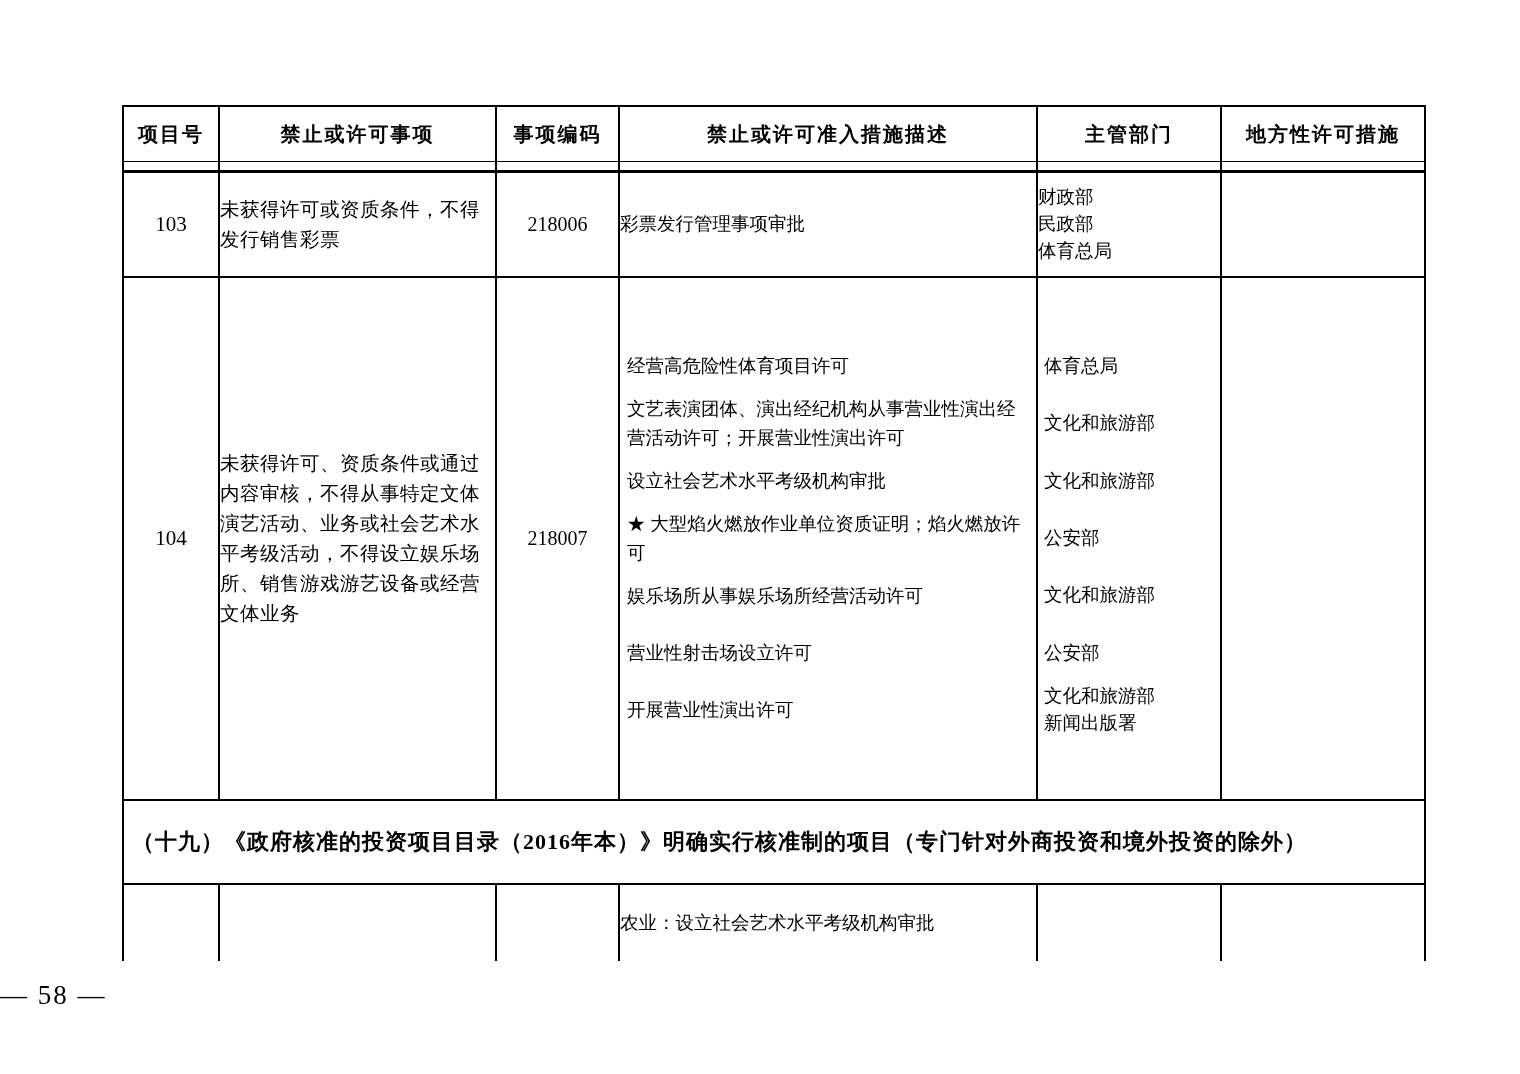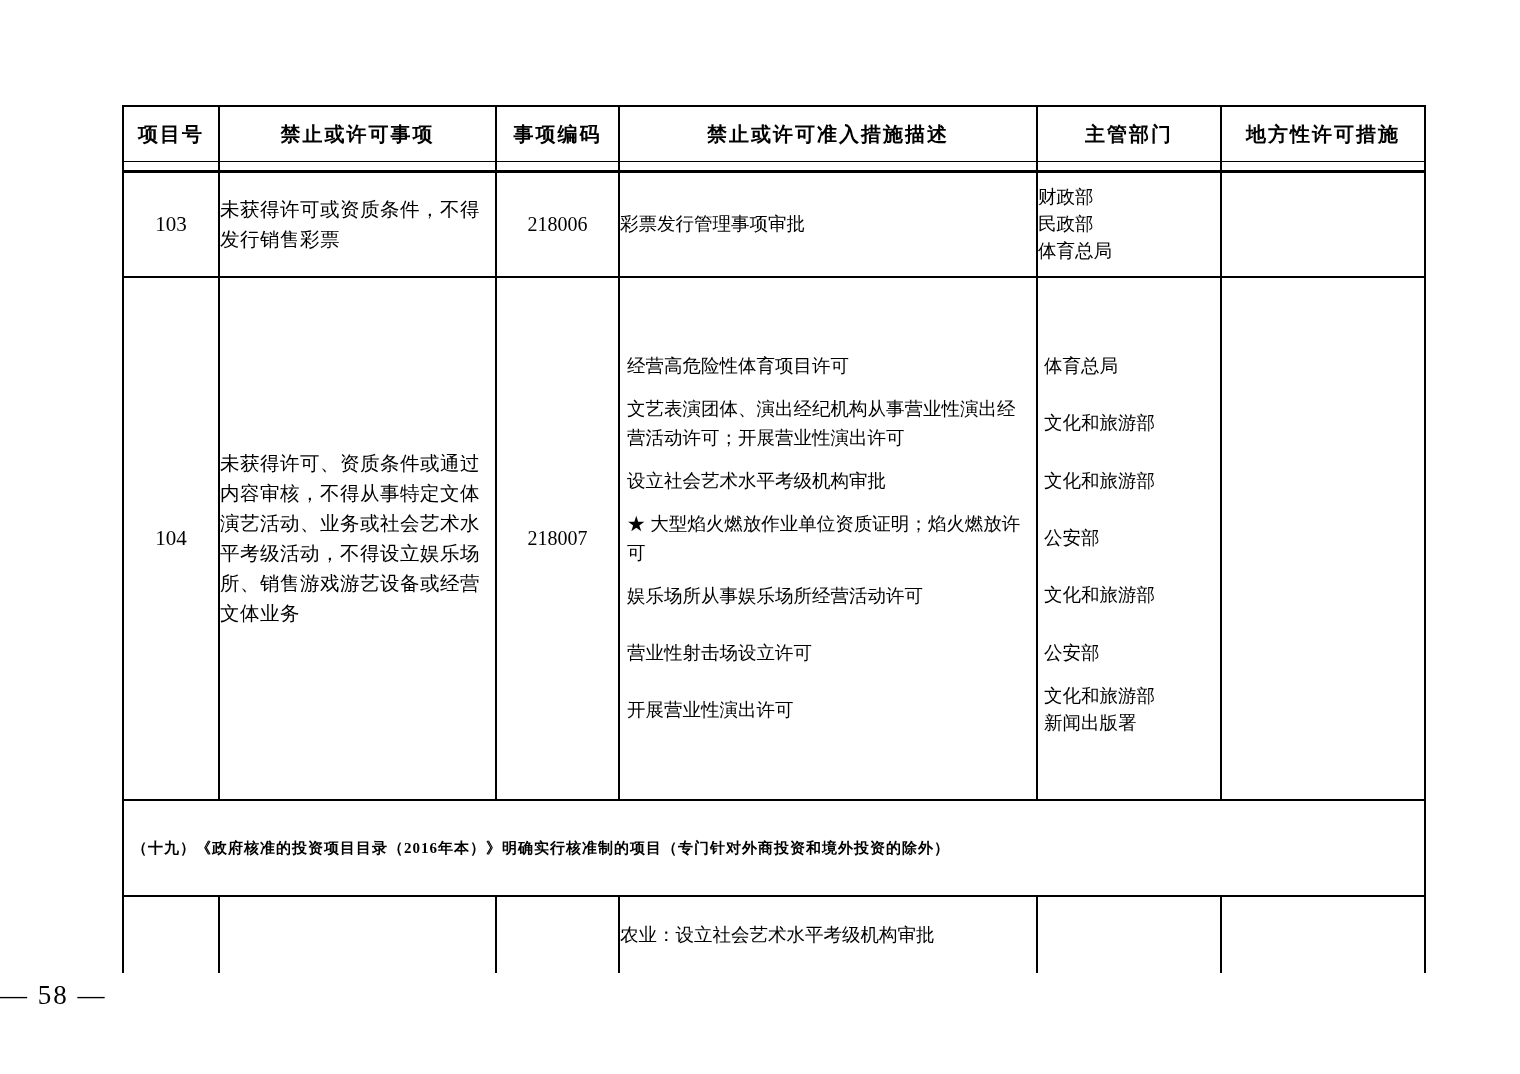--- a/index.html
+++ b/index.html
@@ -54,24 +54,24 @@
     border-bottom: 2px solid #000;
   }
   tr.r104 td {
     height: 521px;
     border-bottom: 2px solid #000;
   }
   tr.section td {
     height: 66px;
     border-bottom: 2px solid #000;
     font-weight: bold;
-    font-size: 15px;
+    font-size: 22px;
     letter-spacing: 1px;
     text-align: left;
-    padding: 14px 8px;
+    padding: 8px 8px;
   }
   tr.partial td {
     height: 76px; 
   }
 
   .num {
     text-align: center;
     font-size: 21px;
   }
   .restr {

